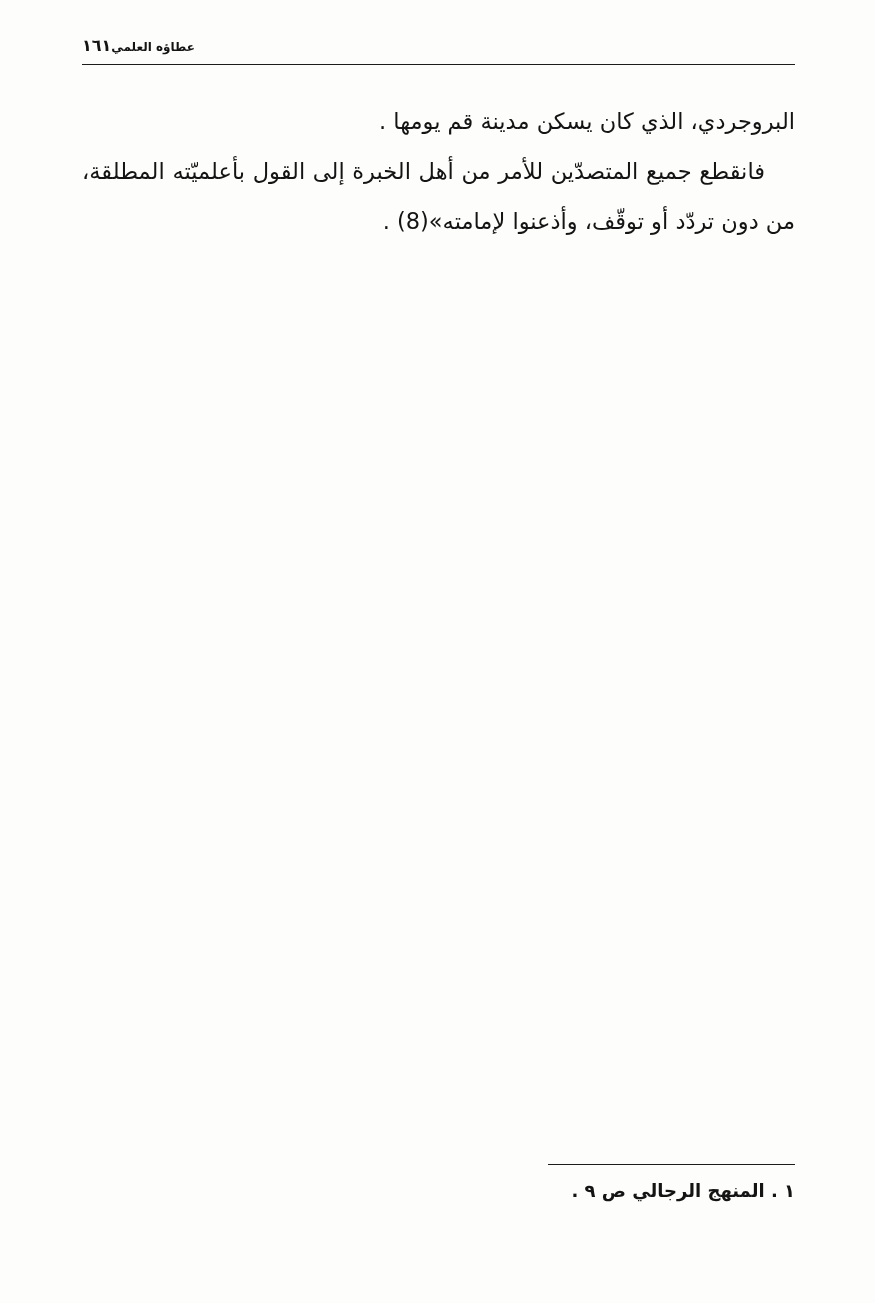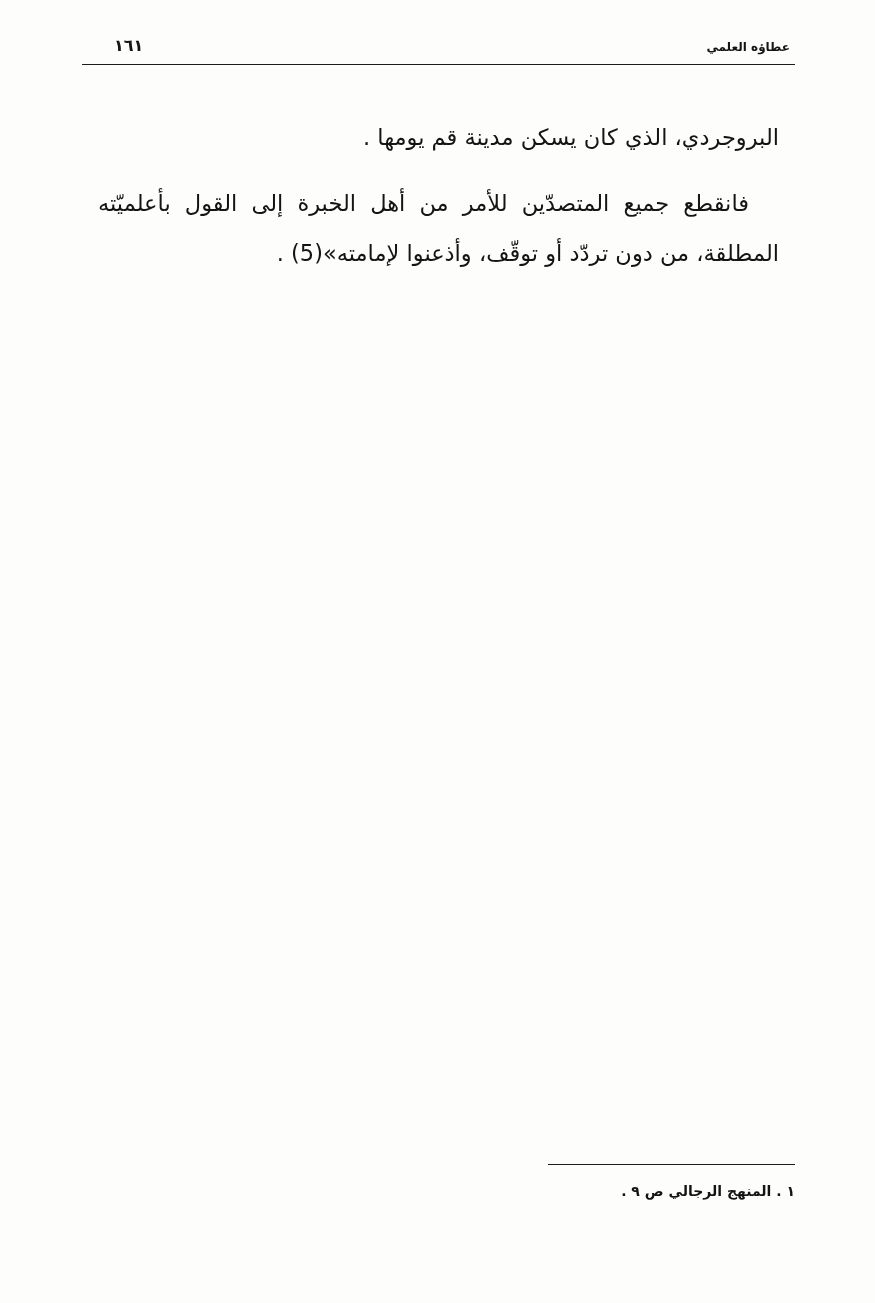--- a/index.html
+++ b/index.html
@@ -15,26 +15,24 @@
     background: #fdfdfb;
     color: #141414;
     font-family: "DejaVu Sans", sans-serif;
     overflow: hidden;
   }
   
   .header {
     position: absolute;
     top: 36px;
     left: 82px;
-    right: 85px;
+    right: 94px;
     display: flex;
     direction: ltr;
-    justify-content: space-between;
     align-items: baseline;
-    margin-left: 32px;
   }
   .page-number {
     font-size: 16px;
     font-weight: bold;
     letter-spacing: 3px;
   }
   .header-title {
     font-size: 12px;
     font-weight: bold;
     direction: rtl;
@@ -52,62 +50,62 @@
     position: absolute;
     top: 96px;
     right: 80px;
     left: 82px;
     direction: rtl;
     text-align: justify;
     font-size: 22.5px;
     line-height: 50px;
   }
   .body-text p {
-    margin: 16px;
+    margin: 0;
     padding: 0;
   }
   .body-text p.indented {
     text-indent: 30px;
   }
   
   .footnote {
     position: absolute;
     top: 1164px;
     right: 80px;
     left: 82px;
     direction: rtl;
   }
   .footnote-rule {
     width: 247px;
     height: 0;
     border-top: 1.6px solid #1c1c1c;
     margin: 0 0 12px 0; 
   }
   .footnote-text {
-    font-size: 14px;
+    font-size: 18px;
     font-weight: bold;
     text-align: right;
     line-height: 28px;
   }
 </style>
 </head>
 <body>
 
 <div class="page">
 
   <div class="header">
     <span class="page-number">١٦١</span>
     <span class="header-title">عطاؤه العلمي</span>
   </div>
 
   <div class="header-rule"></div>
 
   <div class="body-text">
     <p>البروجردي، الذي كان يسكن مدينة قم يومها .</p>
-    <p class="indented">فانقطع جميع المتصدّين للأمر من أهل الخبرة إلى القول بأعلميّته المطلقة، من دون تردّد أو توقّف، وأذعنوا لإمامته»(5) .</p>
+    <p class="indented">فانقطع جميع المتصدّين للأمر من أهل الخبرة إلى القول بأعلميّته المطلقة، من دون تردّد أو توقّف، وأذعنوا لإمامته»(8) .</p>
   </div>
 
   <div class="footnote">
     <div class="footnote-rule"></div>
     <div class="footnote-text">١ . المنهج الرجالي ص ٩ .</div>
   </div>
 
 </div>
 
 </body></html>

